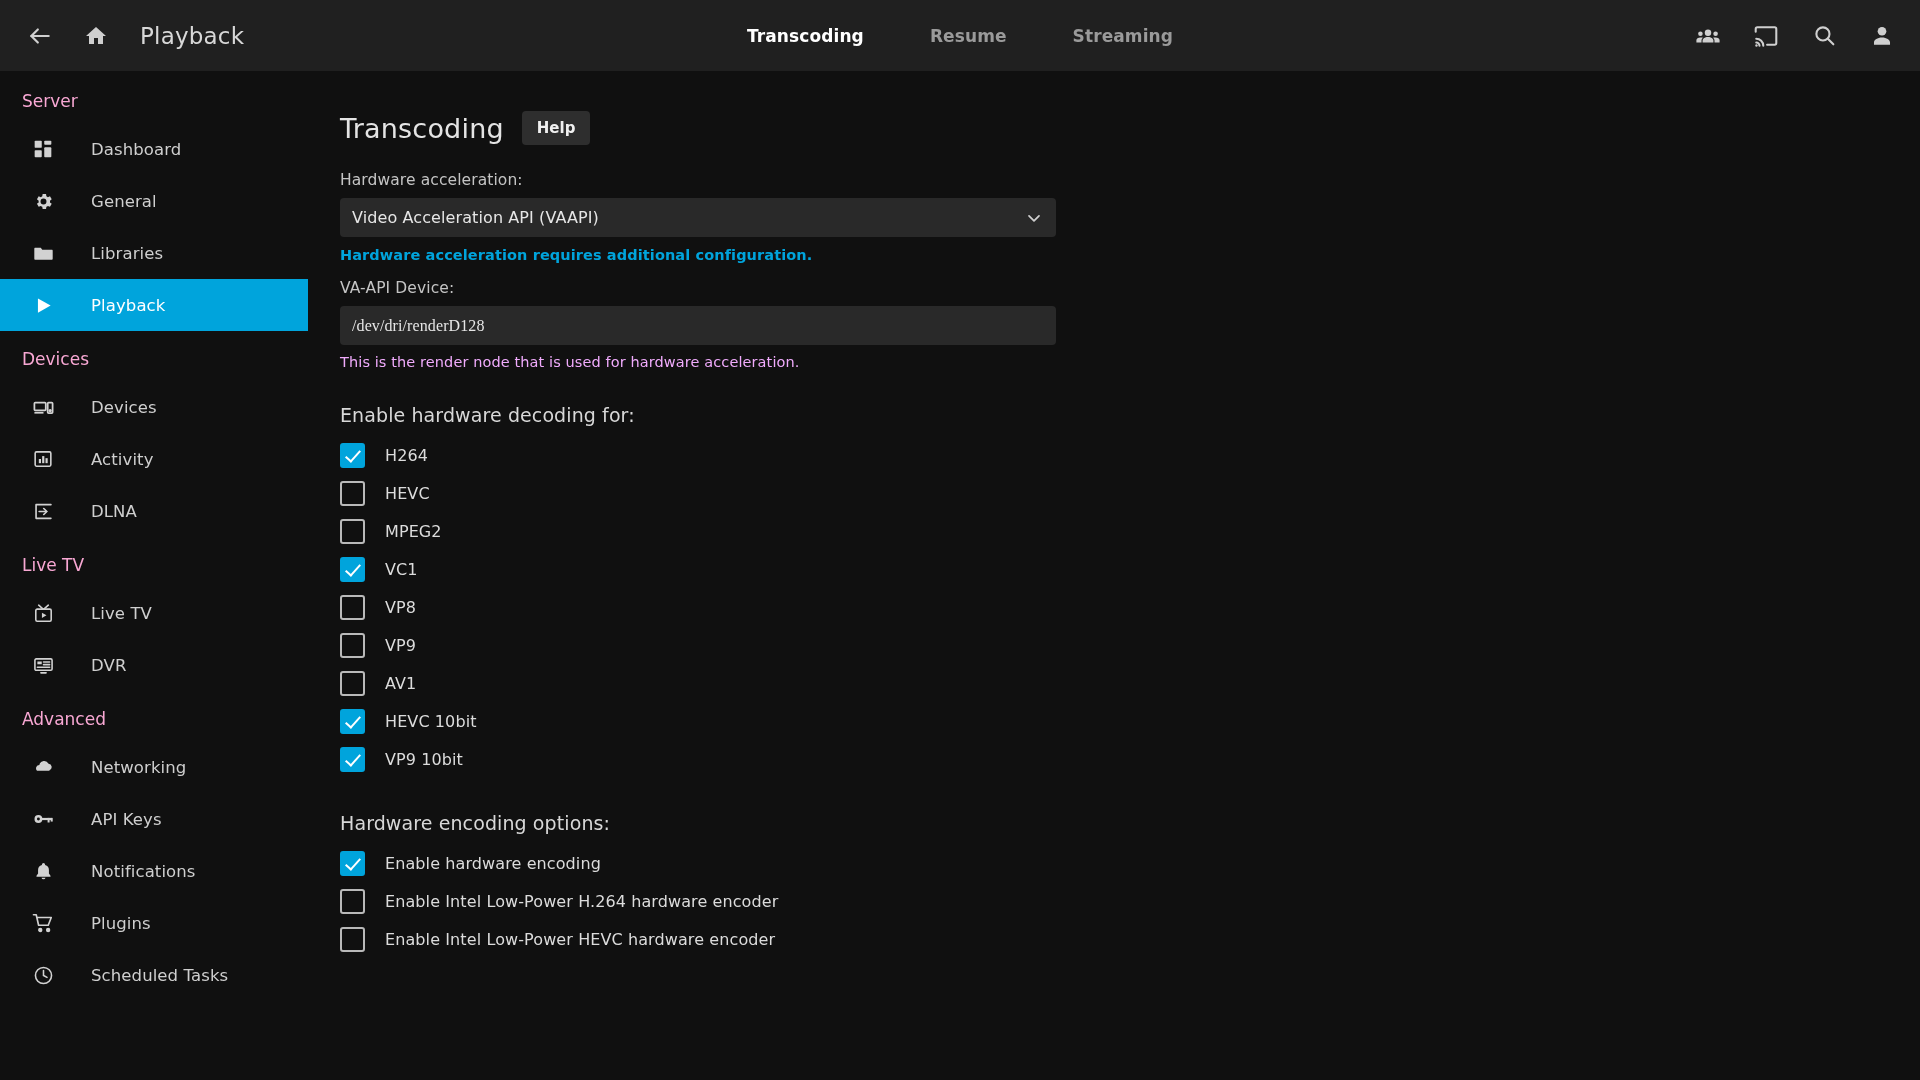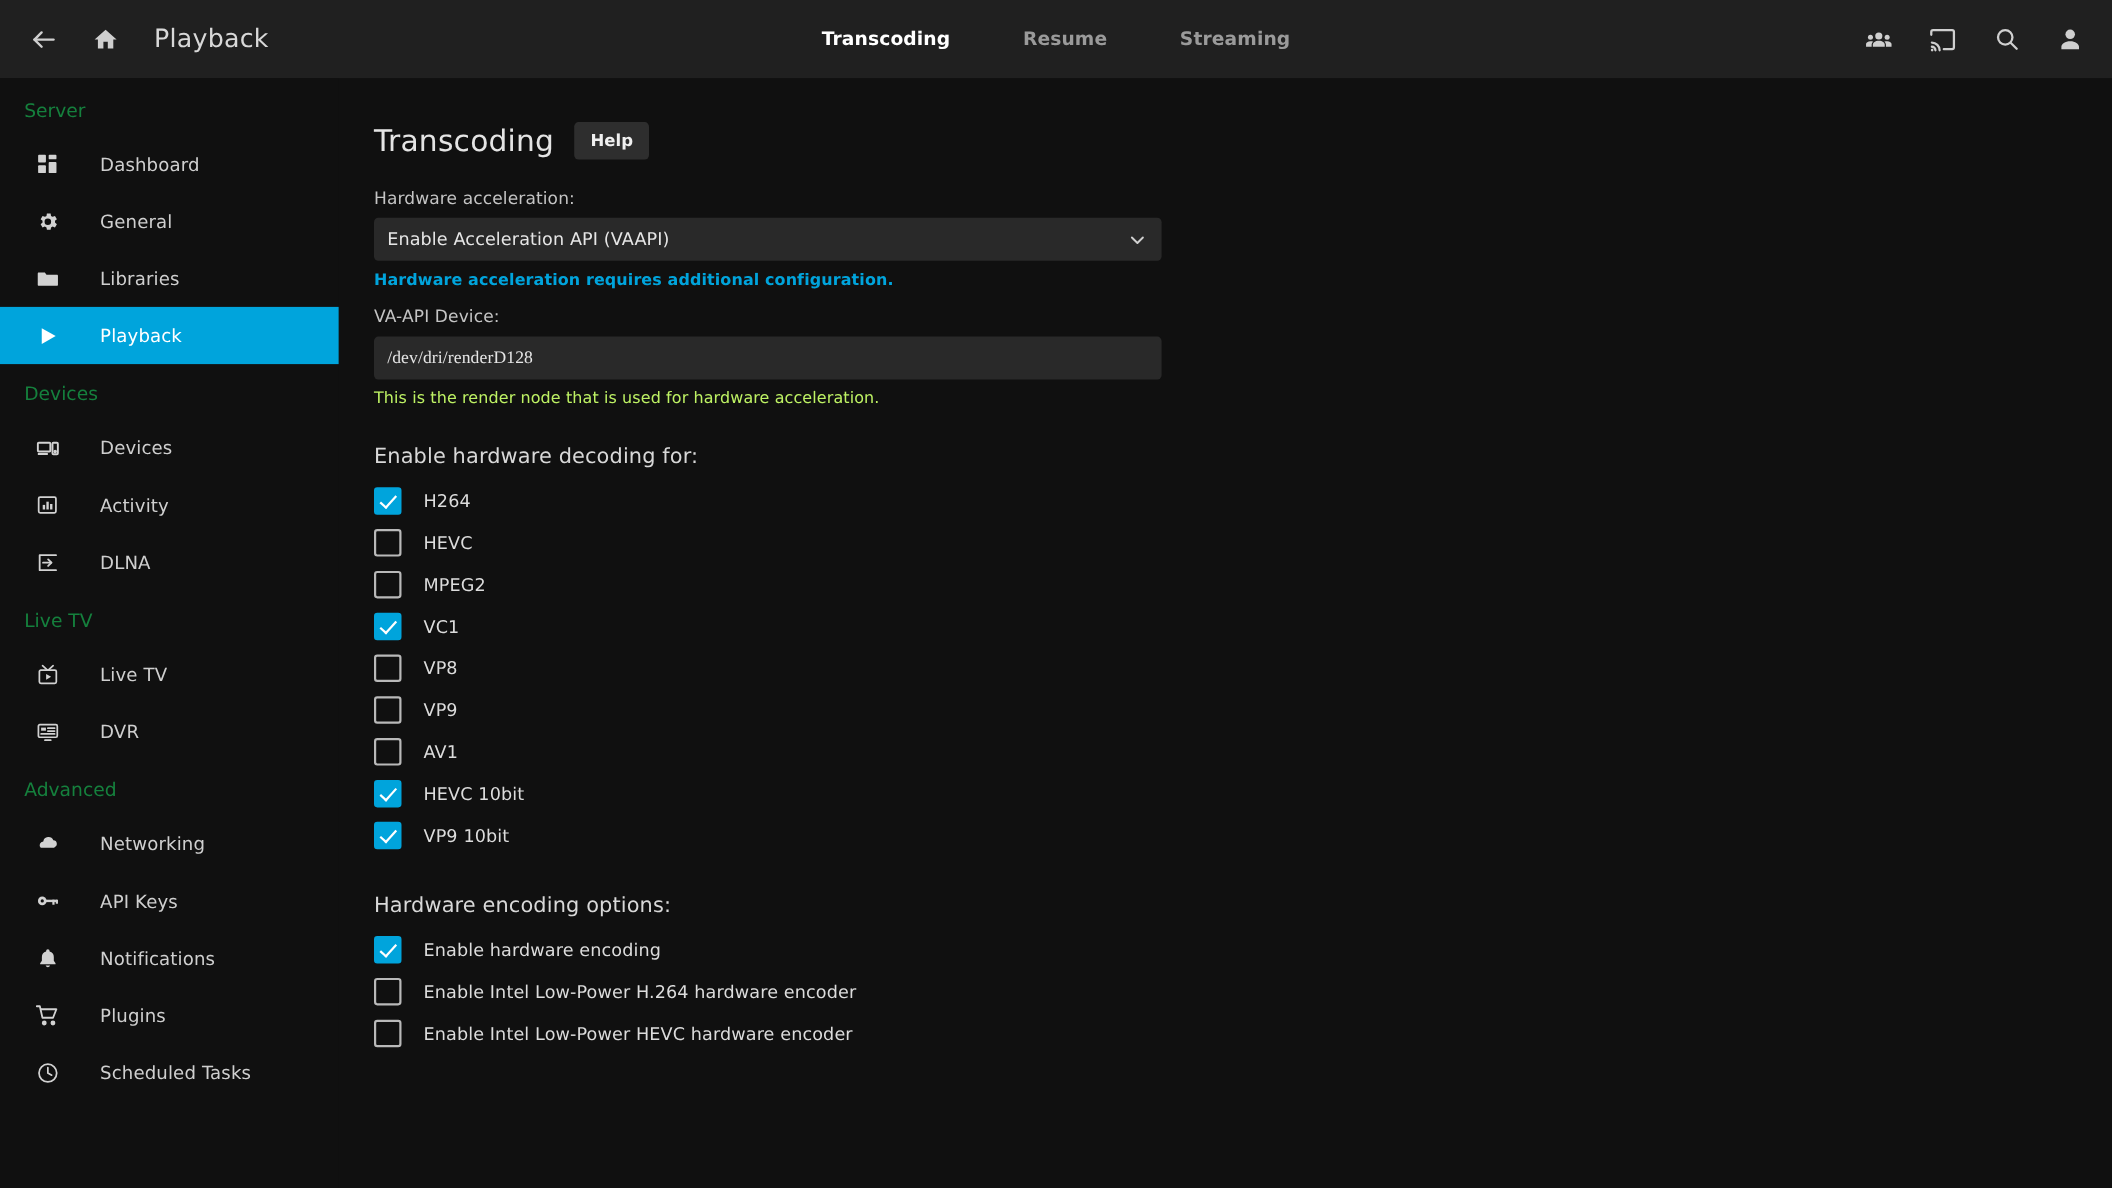--- a/index.html
+++ b/index.html
@@ -52,21 +52,21 @@
 
   
   .sidebar {
     position: absolute; top: 71px; left: 0;
     width: 308px; height: 1009px;
     background: #101010;
     overflow: hidden;
     z-index: 10;
   }
   .side-head {
-    font-size: 17px; color: #15803d;
+    font-size: 17px; color: #f9a8d4;
     padding: 20px 0 12px 22px;
     font-weight: 400;
   }
   .side-head.tight { padding-top: 18px; }
   .side-item {
     height: 52px;
     display: flex; align-items: center;
     padding-left: 30px;
     cursor: pointer;
     color: #cfcfcf;
@@ -129,21 +129,21 @@
   .text-input {
     width: 716px; height: 39px;
     background: #292929;
     border: none; border-radius: 4px;
     color: #e6e6e6; font-size: 16px;
     padding: 0 12px;
     font-family: Liberation Serif, serif;
     letter-spacing: .1px;
   }
   .help-text {
-    font-size: 14.5px; color: #bef264;
+    font-size: 14.5px; color: #f0abfc;
     margin-top: 9px; letter-spacing: .1px;
   }
 
   .section-title {
     font-size: 19px; color: #d8d8d8;
     margin: 34px 0 10px 0; letter-spacing: .1px;
   }
   .cb-row {
     display: flex; align-items: center;
     height: 38px; cursor: pointer;
@@ -396,21 +396,21 @@
 <div class="main">
   <div class="content">
 
     <div class="title-row">
       <div class="page-title">Transcoding</div>
       <button class="help-btn">Help</button>
     </div>
 
     <div class="field-label">Hardware acceleration:</div>
     <div class="select-wrap">
-      <div class="select-box">Enable Acceleration API (VAAPI)</div>
+      <div class="select-box">Video Acceleration API (VAAPI)</div>
       <span class="select-chevron">
         <svg width="20" height="20" viewBox="0 0 24 24" fill="none" stroke="currentColor" stroke-width="2.1" stroke-linecap="round" stroke-linejoin="round">
             <polyline points="6,9.5 12,15.5 18,9.5"></polyline>
           </svg>
       </span>
     </div>
     <div class="link-note">Hardware acceleration requires additional configuration.</div>
 
     <div class="field-label">VA-API Device:</div>
     <input class="text-input" type="text" value="/dev/dri/renderD128" style="">

